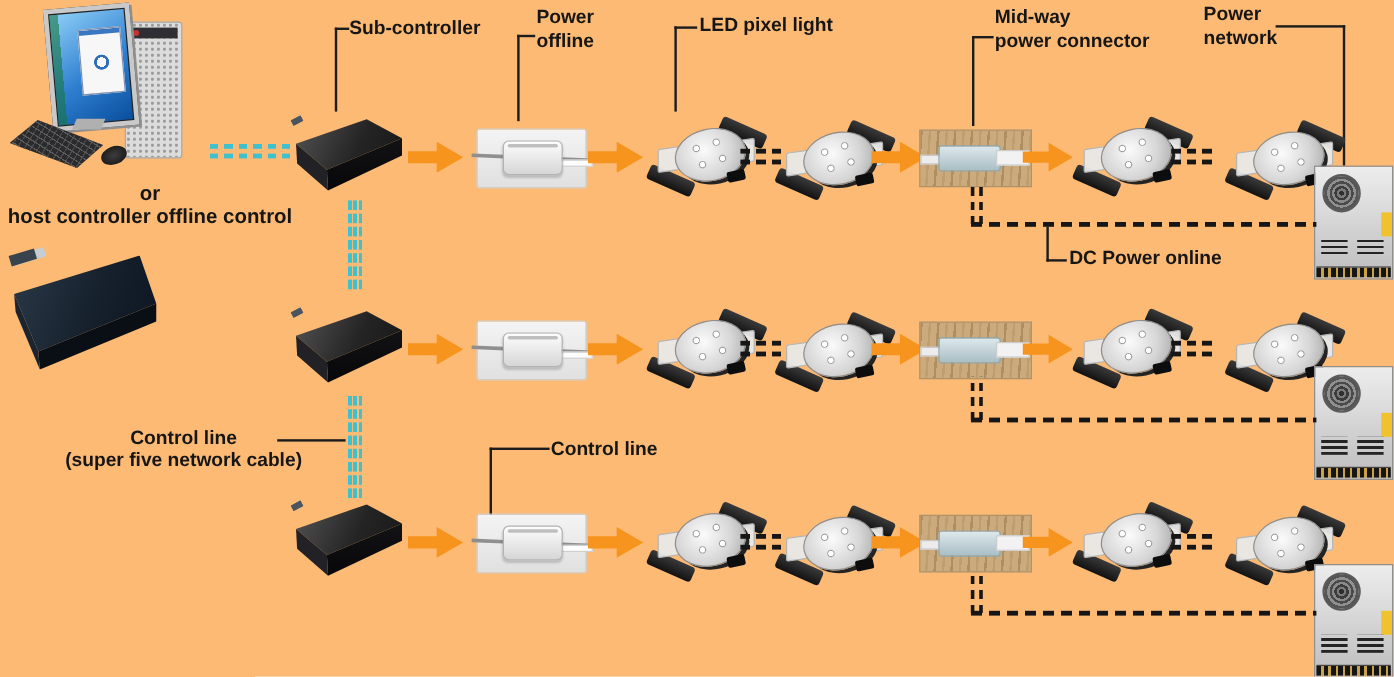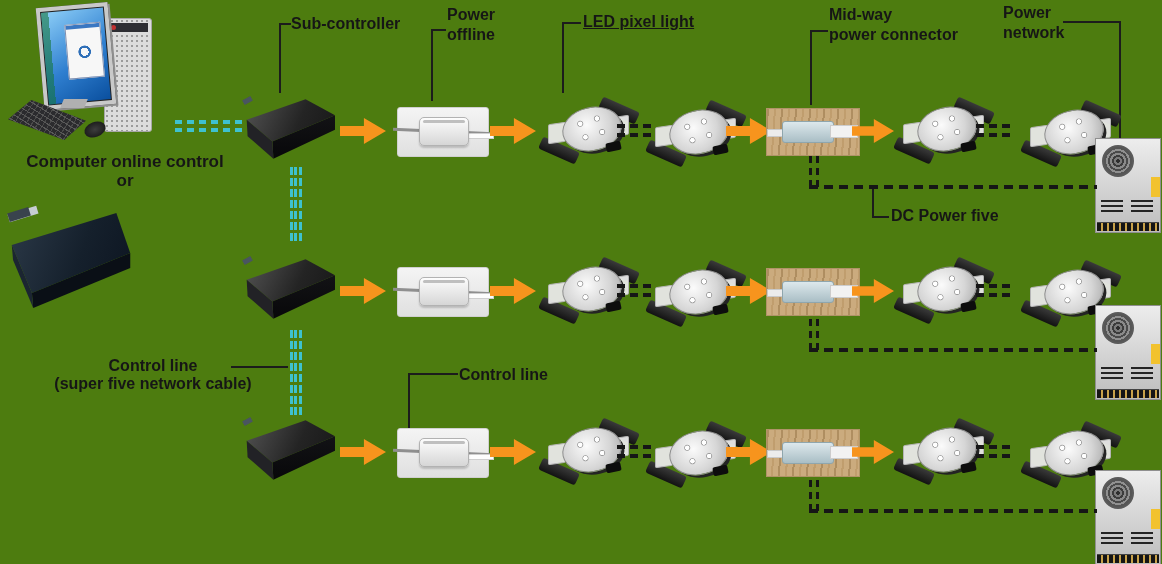--- a/index.html
+++ b/index.html
@@ -1,16 +1,16 @@
 <!DOCTYPE html>
 <html><head>
 <meta charset="utf-8">
 <style>
   html,body{margin:0;padding:0;background:#fff;}
-  .canvas{position:relative;width:1162px;height:564px;background:#4d7c0f;overflow:hidden;
+  .canvas{position:relative;width:1162px;height:564px;background:#fdba74;overflow:hidden;
           font-family:"Liberation Sans",sans-serif;}
   
   .lbl{position:absolute;color:#161616;font-weight:bold;font-size:16px;line-height:20px;white-space:nowrap;}
   .lbl-center{text-align:center;white-space:normal;}
   
   .vline{position:absolute;width:2px;background:#1c1c1c;}
   .hline{position:absolute;height:2px;background:#1c1c1c;}
   
   .cyan-h{position:absolute;width:68px;height:12px;
           background-image:repeating-linear-gradient(90deg,#3EC1CF 0 7px,transparent 7px 12px),
@@ -147,34 +147,34 @@
 </head>
 <body>
 
 <div class="canvas">
 
   <div class="lbl" style="left:291px;top:14px;">Sub-controller</div>
   <div class="lbl" style="left:447px;top:5px;">
     <div>Power</div>
     <div>offline</div>
   </div>
-  <div class="lbl" style="left:583px;top:12px;text-decoration:underline;">LED  pixel light</div>
+  <div class="lbl" style="left:583px;top:12px;">LED  pixel light</div>
   <div class="lbl" style="left:829px;top:5px;">
     <div>Mid-way</div>
     <div>power connector</div>
   </div>
   <div class="lbl" style="left:1003px;top:3px;">
     <div>Power</div>
     <div>network</div>
   </div>
   <div class="lbl lbl-center" style="left:0;top:152px;width:250px;font-size:17px;line-height:19px;">
-    <div>Computer online control</div>
     <div>or</div>
-  </div>
-  <div class="lbl" style="left:891px;top:206px;">DC Power five</div>
+    <div>host controller offline control</div>
+  </div>
+  <div class="lbl" style="left:891px;top:206px;">DC Power online</div>
   <div class="lbl lbl-center" style="left:18px;top:357px;width:270px;line-height:18px;">
     <div>Control line</div>
     <div>(super five network cable)</div>
   </div>
   <div class="lbl" style="left:459px;top:365px;">Control line</div>
 
   <div class="hline" style="left:279px;top:23px;width:12px;"></div>
   <div class="vline" style="left:279px;top:23px;height:70px;"></div>
   <div class="hline" style="left:431px;top:29px;width:15px;"></div>
   <div class="vline" style="left:431px;top:29px;height:72px;"></div>

